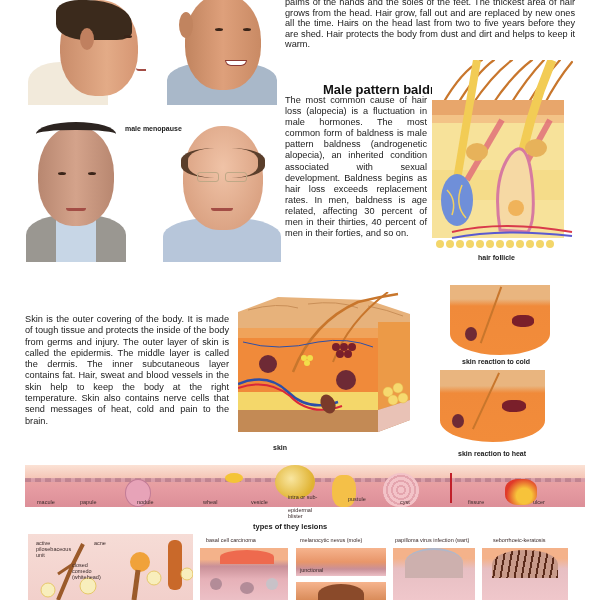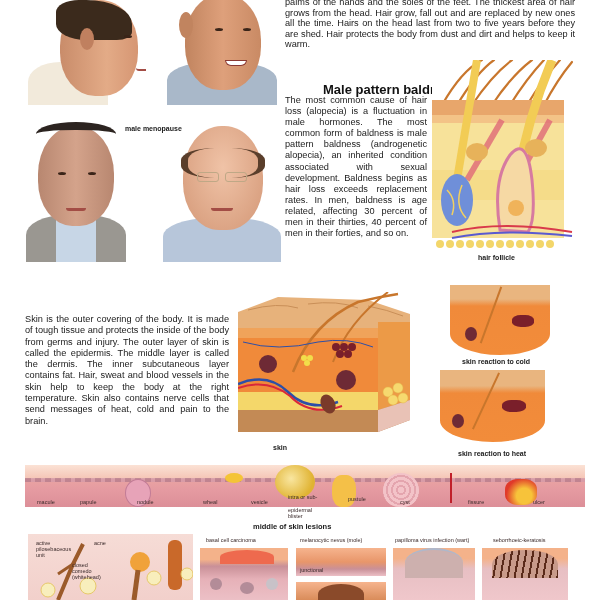--- a/index.html
+++ b/index.html
@@ -228,21 +228,21 @@
   <div class="small-label" style="left:226px;top:34px;">vesicle</div>
   <div class="small-label" style="left:263px;top:29px;">intra or sub-</div>
   <div class="small-label" style="left:323px;top:31px;">pustule</div>
   <div class="small-label" style="left:375px;top:34px;">cyst</div>
   <div class="small-label" style="left:443px;top:34px;">fissure</div>
   <div class="small-label" style="left:508px;top:34px;">ulcer</div>
 </div>
 <div class="small-label" style="left:288px;top:507px;">epidermal</div>
 <div class="small-label" style="left:288px;top:513px;">blister</div>
 
-<div class="caption" style="left:253px;top:522px;font-size:7.5px;">middle of skin lesions</div>
+<div class="caption" style="left:253px;top:522px;font-size:7.5px;">types of they lesions</div>
 
 <div class="panel" style="left:28px;top:534px;width:165px;height:66px;background:linear-gradient(180deg,#f6dcd6 0%,#f2d0cb 100%);">
   <svg width="165" height="66" viewBox="0 0 165 66">
     <path d="M30 66 L45 30 L55 10" stroke="#9b5a2a" stroke-width="4" fill="none"></path>
     <path d="M45 30 L30 40" stroke="#9b5a2a" stroke-width="3" fill="none"></path>
     <circle cx="60" cy="52" r="8" fill="#f8eebc" stroke="#e7c86a"></circle>
     <circle cx="20" cy="56" r="7" fill="#f8eebc" stroke="#e7c86a"></circle>
     <circle cx="112" cy="28" r="10" fill="#f0a23a"></circle>
     <path d="M110 36 L106 66" stroke="#9b5a2a" stroke-width="5"></path>
     <circle cx="126" cy="44" r="7" fill="#f8eebc" stroke="#e7c86a"></circle>

